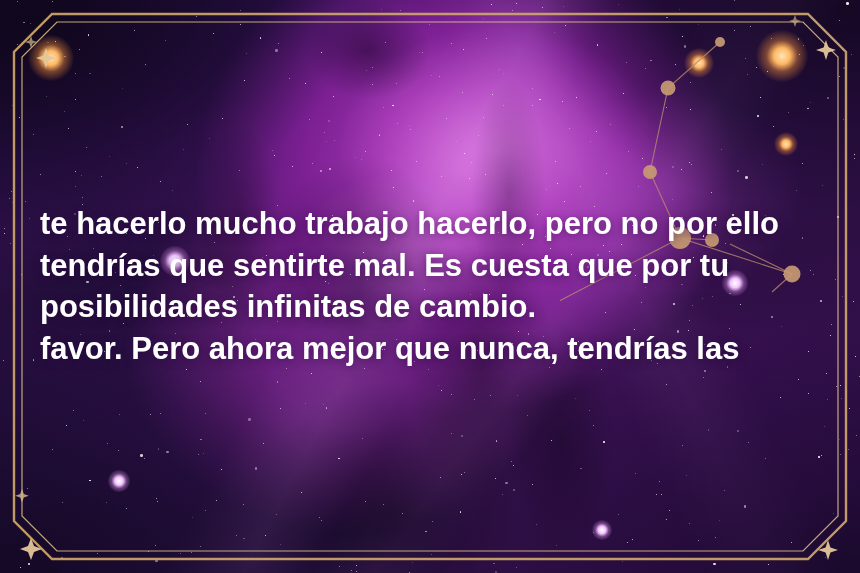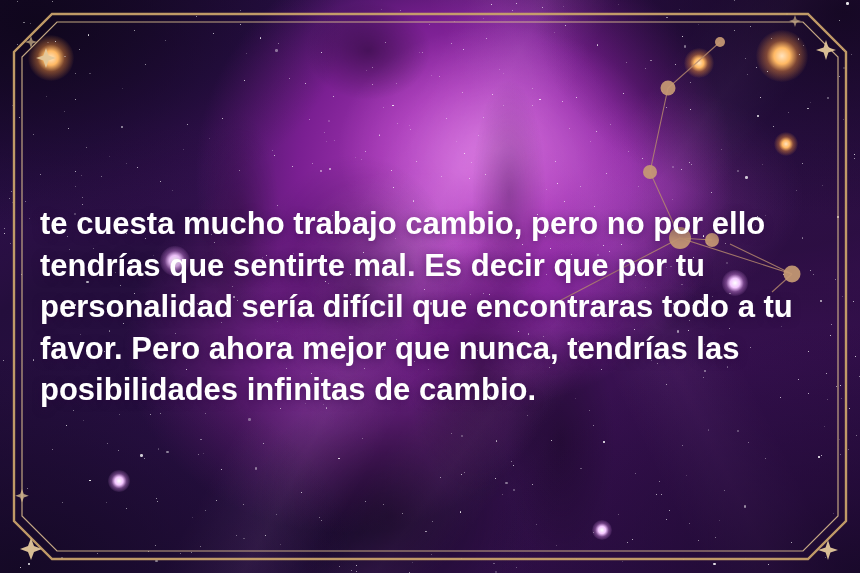--- a/index.html
+++ b/index.html
@@ -695,20 +695,19 @@
     <g fill="#d8bd90" opacity="0.7">
       <path d="M31,36 L32.6,40.4 L37,42 L32.6,43.6 L31,48 L29.4,43.6 L25,42 L29.4,40.4 Z"></path>
     </g>
     <g fill="#d8bd90" opacity="0.65">
       <path d="M795,15 L796.6,19.4 L801,21 L796.6,22.6 L795,27 L793.4,22.6 L789,21 L793.4,19.4 Z"></path>
     </g>
   </svg>
 
 
   <div class="body">
-    <div class="ln">te cuesta mucho trabajo cambio, pero no por ello</div>
-    <div class="ln">tendrías que sentirte mal. Es decir que por tu</div>
-    <div class="ln">personalidad sería difícil que encontraras todo a tu</div>
+    <div class="ln">te hacerlo mucho trabajo hacerlo, pero no por ello</div>
+    <div class="ln">tendrías que sentirte mal. Es cuesta que por tu</div>
+    <div class="ln">posibilidades infinitas de cambio.</div>
     <div class="ln">favor. Pero ahora mejor que nunca, tendrías las</div>
-    <div class="ln">posibilidades infinitas de cambio.</div>
   </div>
 
 </div>
 
 </body></html>

